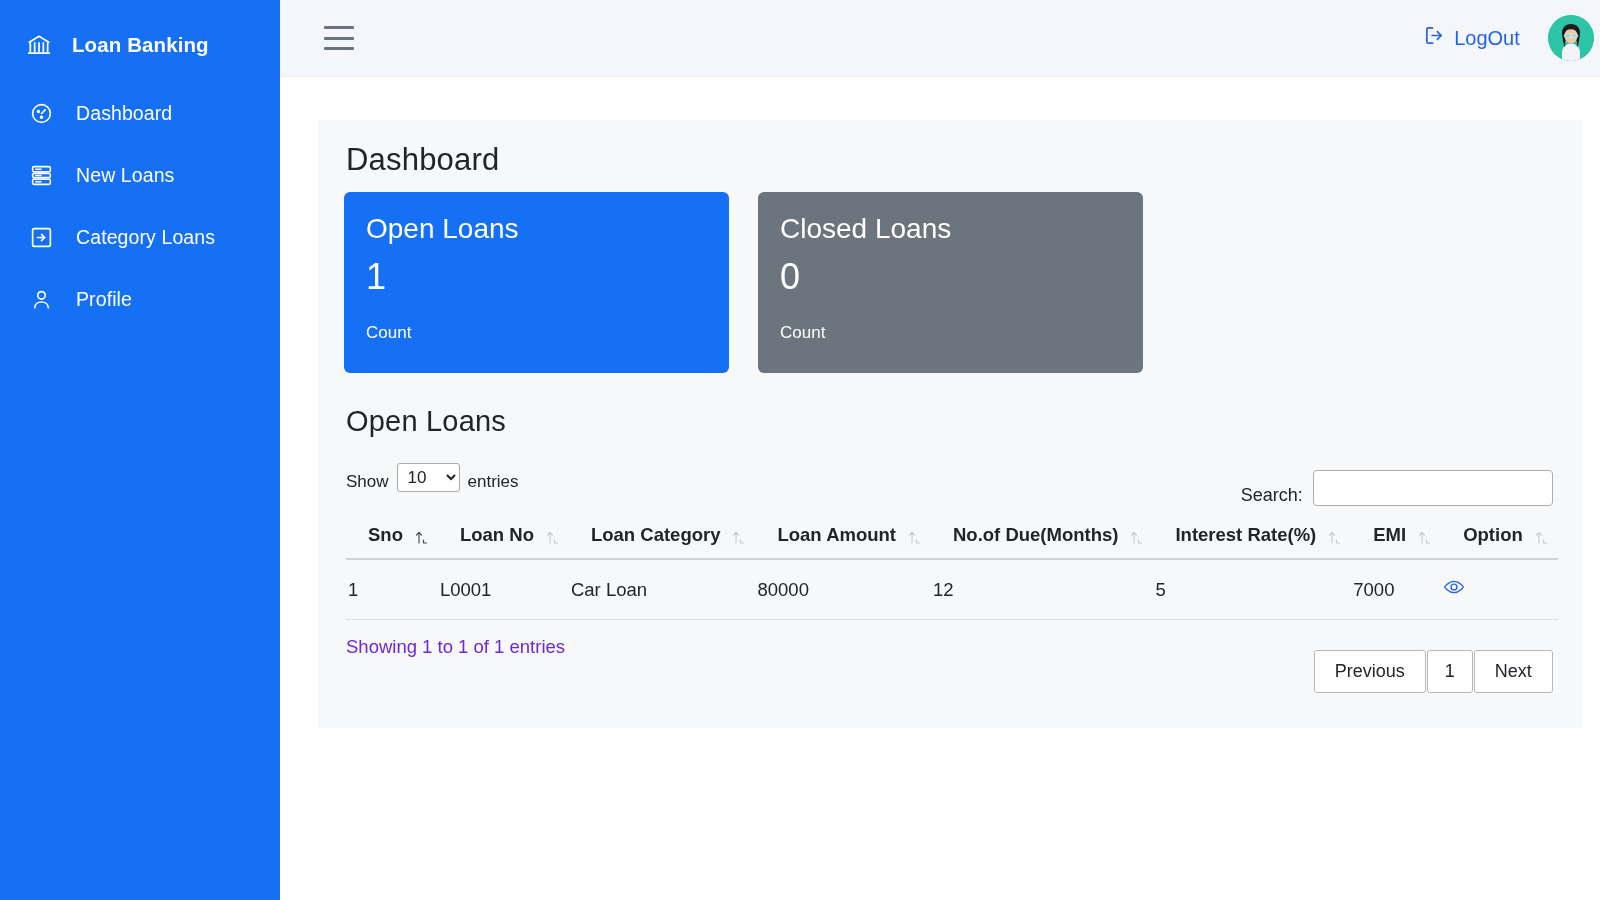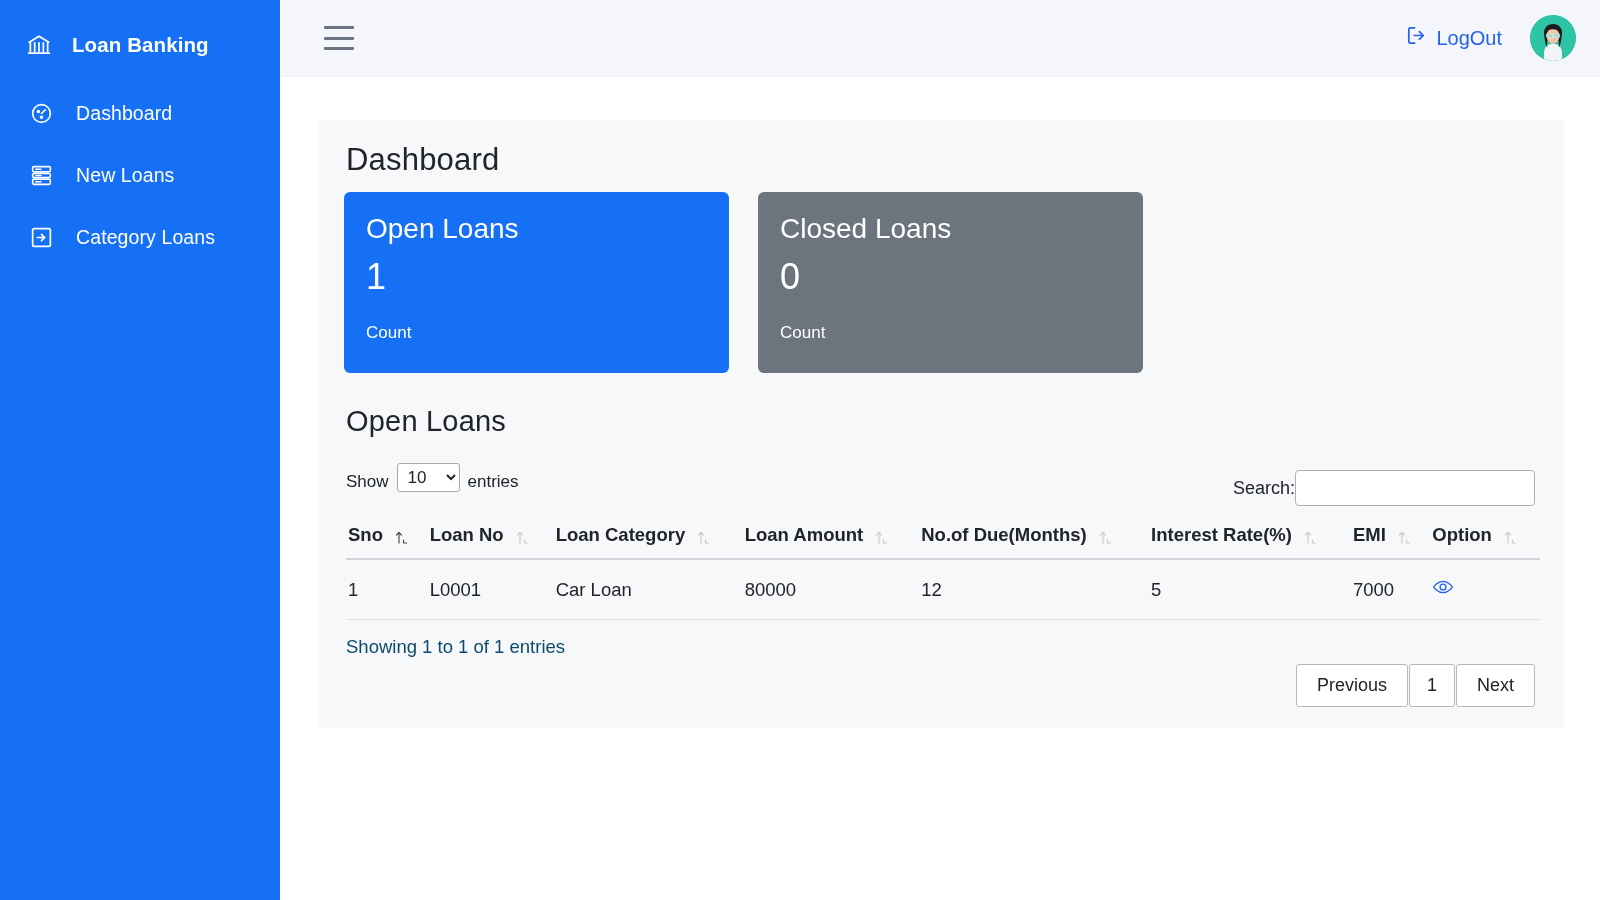--- a/index.html
+++ b/index.html
@@ -104,52 +104,52 @@
     display: flex; align-items: center; justify-content: space-between;
     margin: 0 0 0 16px;
   }
   .length-ctl { display: flex; align-items: flex-end; gap: 8px; font-size: 17px; color: #212529; }
   .length-ctl select {
     font-family: "Liberation Sans", sans-serif;
     font-size: 17px; padding: 3px 6px; height: 29px;
     border: 1px solid #a9a9a9; border-radius: 3px; background: #ffffff; color: #212529;
   }
   .search-ctl {
-    display: flex; align-items: center; 
+    display: flex; align-items: flex-end; gap: 10px;
     font-size: 18px; color: #212529;
     margin-top: 22px; margin-right: 5px;
   }
   .search-ctl input {
     font-family: "Liberation Sans", sans-serif;
     width: 240px; height: 36px; font-size: 16px;
     border: 1px solid #aeaeae; border-radius: 4px; padding: 0 8px;
     background: #ffffff; color: #212529;
   }
 
   table.dt { width: calc(100% - 16px); margin-left: 16px; border-collapse: collapse; margin-top: 12px; }
   table.dt th {
     text-align: left; font-size: 18.5px; font-weight: bold; color: #212529;
     padding: 6px 10px 12px 2px; border-bottom: 2px solid #cfd2d6;
     white-space: nowrap; vertical-align: bottom; cursor: pointer;
   }
-  table.dt th .hd { display: inline-flex; align-items: center; gap: 12px; }
+  table.dt th .hd { display: inline-flex; align-items: center; gap: 12px; margin-left: 20px; }
   table.dt td {
     font-size: 18.5px; color: #212529; font-weight: normal;
     padding: 16px 10px 16px 2px; border-bottom: 1px solid #dee2e6;
     white-space: nowrap;
   }
   .sort-ico { display: inline-block; width: 13px; height: 15px; }
   .eye-btn { cursor: pointer; display: inline-block; line-height: 0; }
 
   .table-footer {
     display: flex; align-items: flex-start; justify-content: space-between;
     margin: 16px 0 0 16px;
   }
-  .info { font-size: 18.5px; color: #0c4a6e; }
-  .paginate { display: flex; margin-top: 28px; margin-right: 5px; }
+  .info { font-size: 18.5px; color: #6d28d9; }
+  .paginate { display: flex; margin-top: 14px; margin-right: 5px; }
   .pg-btn {
     font-family: "Liberation Sans", sans-serif;
     font-size: 18px; color: #212529;
     border: 1px solid #b5b8bb; background: #ffffff;
     padding: 10px 20px; margin-left: 1px; cursor: pointer;
     border-radius: 3px;
   }
   .pg-btn.num { padding: 10px 17px; }
 </style>
 </head>
@@ -203,20 +203,29 @@
         <svg width="25" height="25" viewBox="0 0 24 24" fill="none" stroke="#ffffff" stroke-width="1.6" stroke-linecap="round" stroke-linejoin="round">
           <rect x="3.5" y="3.5" width="17" height="17" rx="1.6"></rect>
             <path d="M8 12h7"></path>
             <path d="M12 9l3 3-3 3"></path>
         </svg>
       </span>
       <span class="nav-label">Category Loans</span>
     </div>
 
 
+    <div class="nav-item">
+      <span class="nav-icon">
+        <svg width="25" height="25" viewBox="0 0 24 24" fill="none" stroke="#ffffff" stroke-width="1.6" stroke-linecap="round" stroke-linejoin="round">
+          <circle cx="12" cy="8" r="3.6"></circle>
+            <path d="M5.5 20c0-3.4 2.9-5.6 6.5-5.6s6.5 2.2 6.5 5.6"></path>
+        </svg>
+      </span>
+      <span class="nav-label">Profile</span>
+    </div>
 
   </div>
 
   <div id="right">
 
     <div id="topbar">
       <div id="hamburger">
         <span></span>
         <span></span>
         <span></span>

